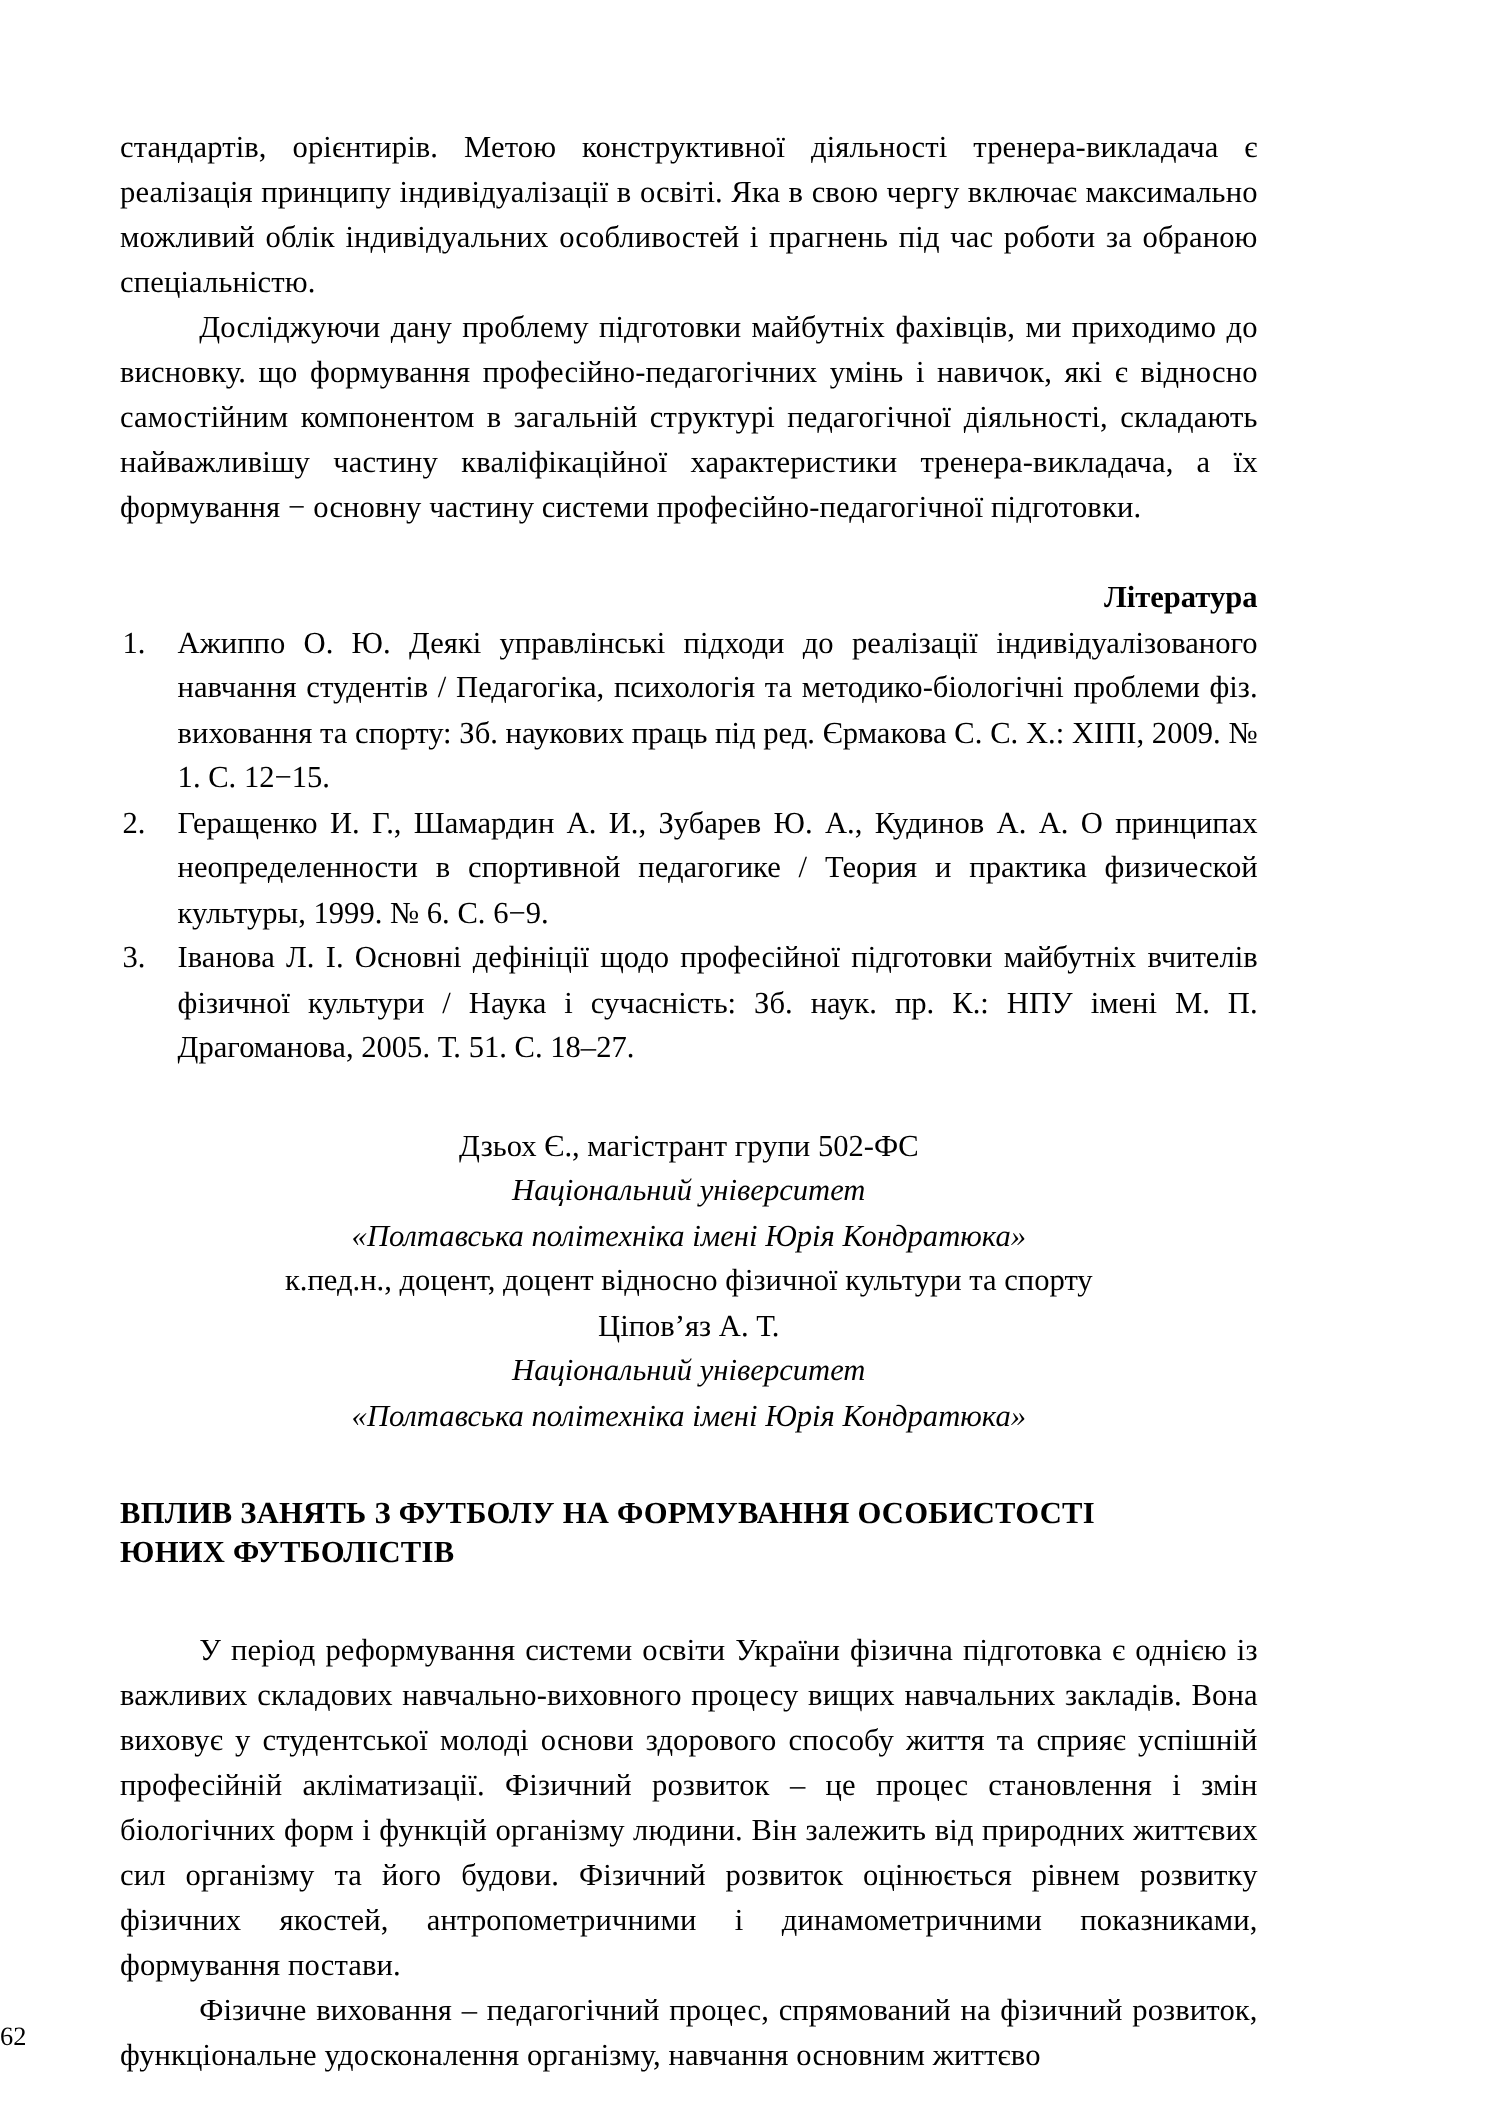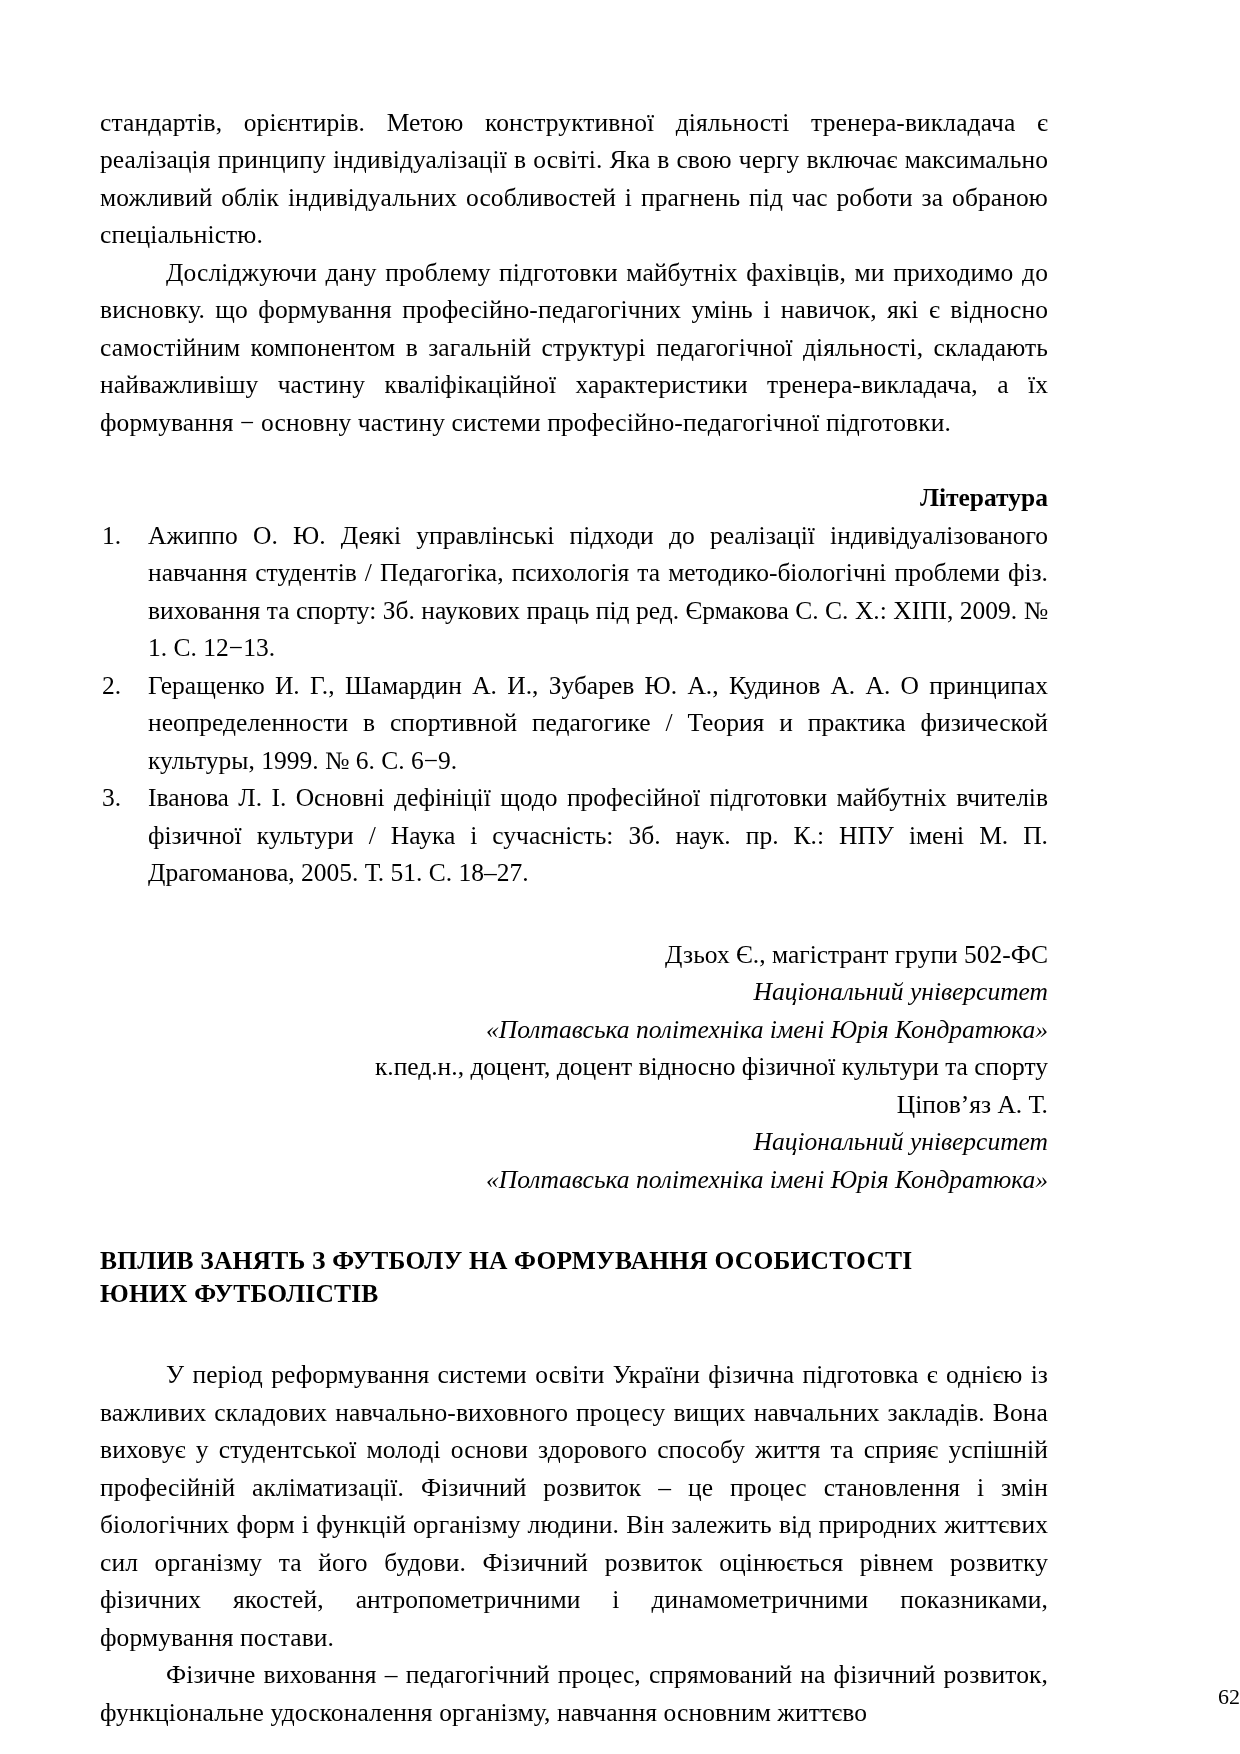--- a/index.html
+++ b/index.html
@@ -63,21 +63,21 @@
     position: absolute;
     left: 2px;
     top: 0;
     width: 36px;
     text-align: left;
   }
 
   
   .author-block {
     padding-top: 44px;
-    text-align: right;
+    text-align: center;
     font-size: 25.5px;
     line-height: 1.47;
   }
   .author-block .line {
     display: block;
   }
   .author-block .ital {
     font-style: italic;
   }
 
@@ -94,41 +94,41 @@
 
   .body-start {
     padding-top: 46px;
   }
 
   .page-number {
     position: absolute;
     left: 0;
     right: 0;
     bottom: 46px;
-    text-align: right;
+    text-align: left;
     font-size: 22px;
     line-height: 1;
   }
 </style>
 </head>
 <body>
 
 <div class="page">
   <div class="content">
 
     <p class="para-continued">стандартів, орієнтирів. Метою конструктивної діяльності тренера-викладача є реалізація принципу індивідуалізації в освіті. Яка в свою чергу включає максимально можливий облік індивідуальних особливостей і прагнень під час роботи за обраною спеціальністю.</p>
 
     <p class="indent">Досліджуючи дану проблему підготовки майбутніх фахівців, ми приходимо до висновку. що формування професійно-педагогічних умінь і навичок, які є відносно самостійним компонентом в загальній структурі педагогічної діяльності, складають найважливішу частину кваліфікаційної характеристики тренера-викладача, а їх формування − основну частину системи професійно-педагогічної підготовки.</p>
 
     <div class="lit-heading">Література</div>
 
     <ol class="refs">
       <li>
         <span class="num">1.</span>
-        <span class="txt">Ажиппо О. Ю. Деякі управлінські підходи до реалізації індивідуалізованого навчання студентів / Педагогіка, психологія та методико-біологічні проблеми фіз. виховання та спорту: Зб. наукових праць під ред. Єрмакова С. С. Х.: ХІПІ, 2009. № 1. С. 12−13.</span>
+        <span class="txt">Ажиппо О. Ю. Деякі управлінські підходи до реалізації індивідуалізованого навчання студентів / Педагогіка, психологія та методико-біологічні проблеми фіз. виховання та спорту: Зб. наукових праць під ред. Єрмакова С. С. Х.: ХІПІ, 2009. № 1. С. 12−15.</span>
       </li>
       <li>
         <span class="num">2.</span>
         <span class="txt">Геращенко И. Г., Шамардин А. И., Зубарев Ю. А., Кудинов А. А. О принципах неопределенности в спортивной педагогике / Теория и практика физической культуры, 1999. № 6. С. 6−9.</span>
       </li>
       <li>
         <span class="num">3.</span>
         <span class="txt">Іванова Л. І. Основні дефініції щодо професійної підготовки майбутніх вчителів фізичної культури / Наука і сучасність: Зб. наук. пр. К.: НПУ імені М. П. Драгоманова, 2005. Т. 51. С. 18–27.</span>
       </li>
     </ol>

